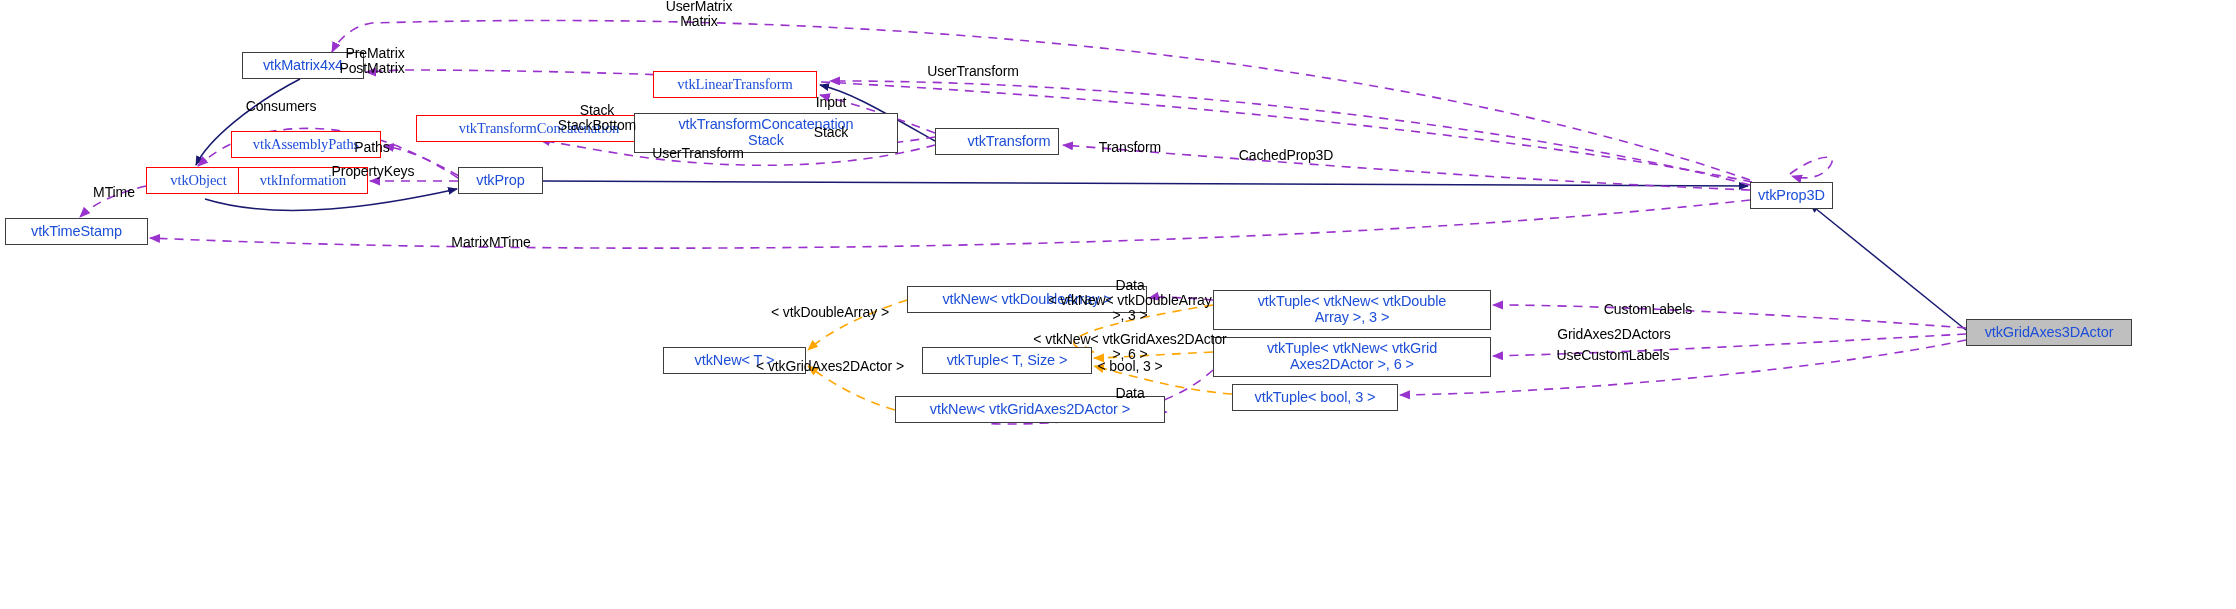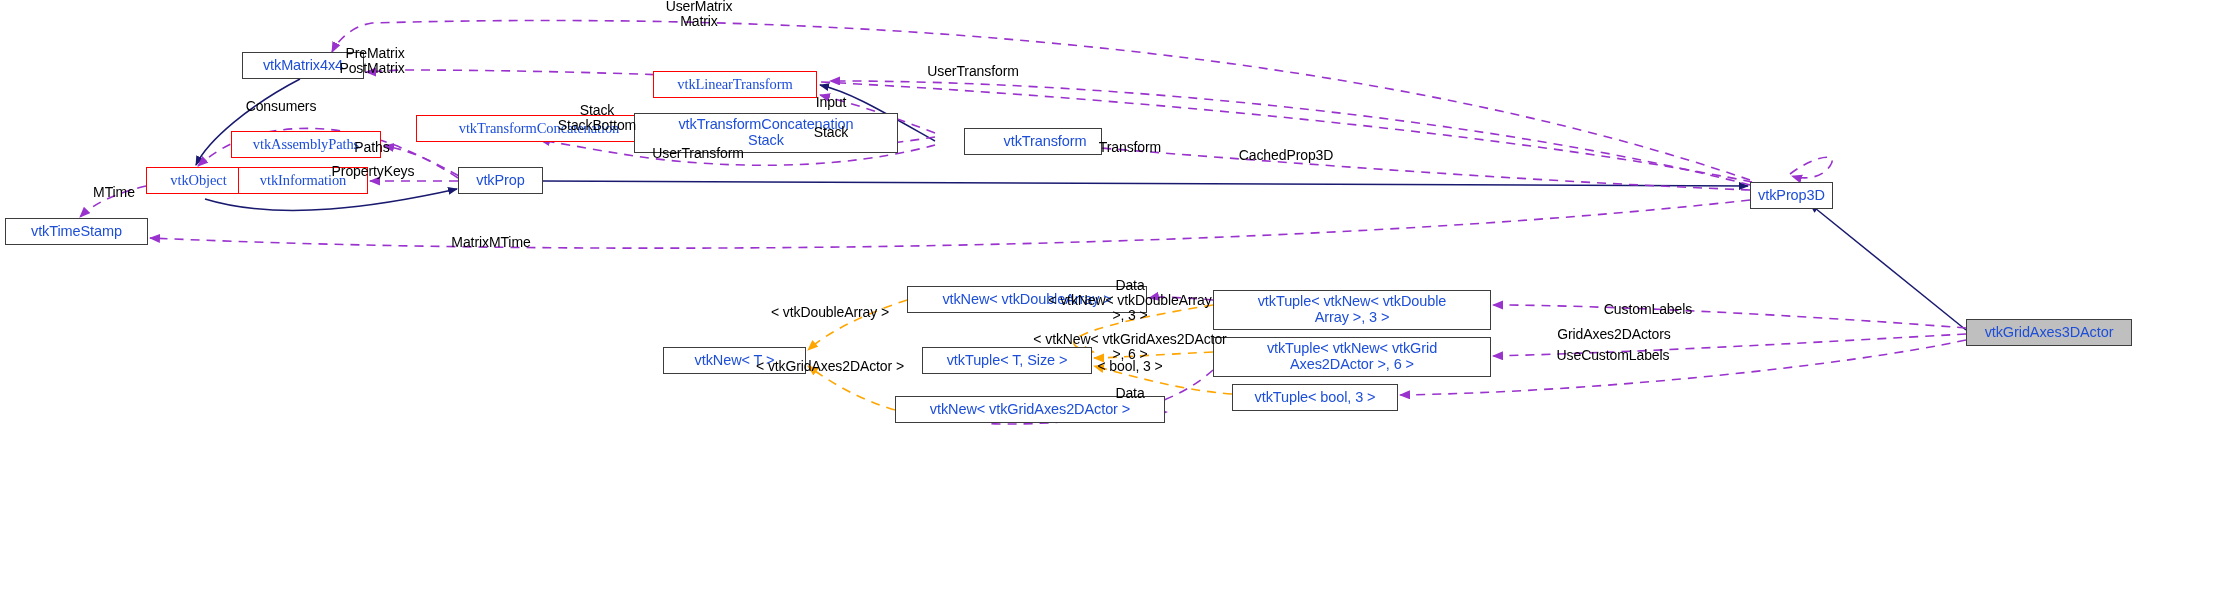--- a/index.html
+++ b/index.html
@@ -111,21 +111,21 @@
   <div class="node black" style="left:5px;  top:218px; width:143px; height:27px;">vtkTimeStamp</div>
   <div class="node red" style="left:146px;top:167px; width:105px; height:27px;">vtkObject</div>
   <div class="node red" style="left:238px;top:167px; width:130px; height:27px;">vtkInformation</div>
   <div class="node red" style="left:231px;top:131px; width:150px; height:27px;">vtkAssemblyPaths</div>
   <div class="node black" style="left:242px;top:52px;  width:122px; height:27px;">vtkMatrix4x4</div>
   <div class="node black" style="left:458px;top:167px; width:85px;  height:27px;">vtkProp</div>
   <div class="node red" style="left:416px;top:115px; width:246px; height:27px;">vtkTransformConcatenation</div>
   <div class="node black" style="left:634px;top:113px; width:264px; height:40px;">vtkTransformConcatenation
 Stack</div>
   <div class="node red" style="left:653px;top:71px;  width:164px; height:27px;">vtkLinearTransform</div>
-  <div class="node black" style="left:964px;top:128px; width:138px; height:27px;padding-left:24px;">vtkTransform</div>
+  <div class="node black" style="left:935px;top:128px; width:124px; height:27px;padding-left:24px;">vtkTransform</div>
   <div class="node black" style="left:1750px;top:174px;width:83px; height:27px;margin-top:8px;">vtkProp3D</div>
   <div class="node black" style="left:907px;top:286px; width:240px; height:27px;">vtkNew&lt; vtkDoubleArray &gt;</div>
   <div class="node black" style="left:663px;top:347px; width:143px; height:27px;">vtkNew&lt; T &gt;</div>
   <div class="node black" style="left:922px;top:347px; width:170px; height:27px;">vtkTuple&lt; T, Size &gt;</div>
   <div class="node black" style="left:895px;top:396px; width:270px; height:27px;">vtkNew&lt; vtkGridAxes2DActor &gt;</div>
   <div class="node black" style="left:1213px;top:290px;width:278px; height:40px;">vtkTuple&lt; vtkNew&lt; vtkDouble
 Array &gt;, 3 &gt;</div>
   <div class="node black" style="left:1213px;top:337px;width:278px; height:40px;">vtkTuple&lt; vtkNew&lt; vtkGrid
 Axes2DActor &gt;, 6 &gt;</div>
   <div class="node black" style="left:1232px;top:384px;width:166px; height:27px;">vtkTuple&lt; bool, 3 &gt;</div>

